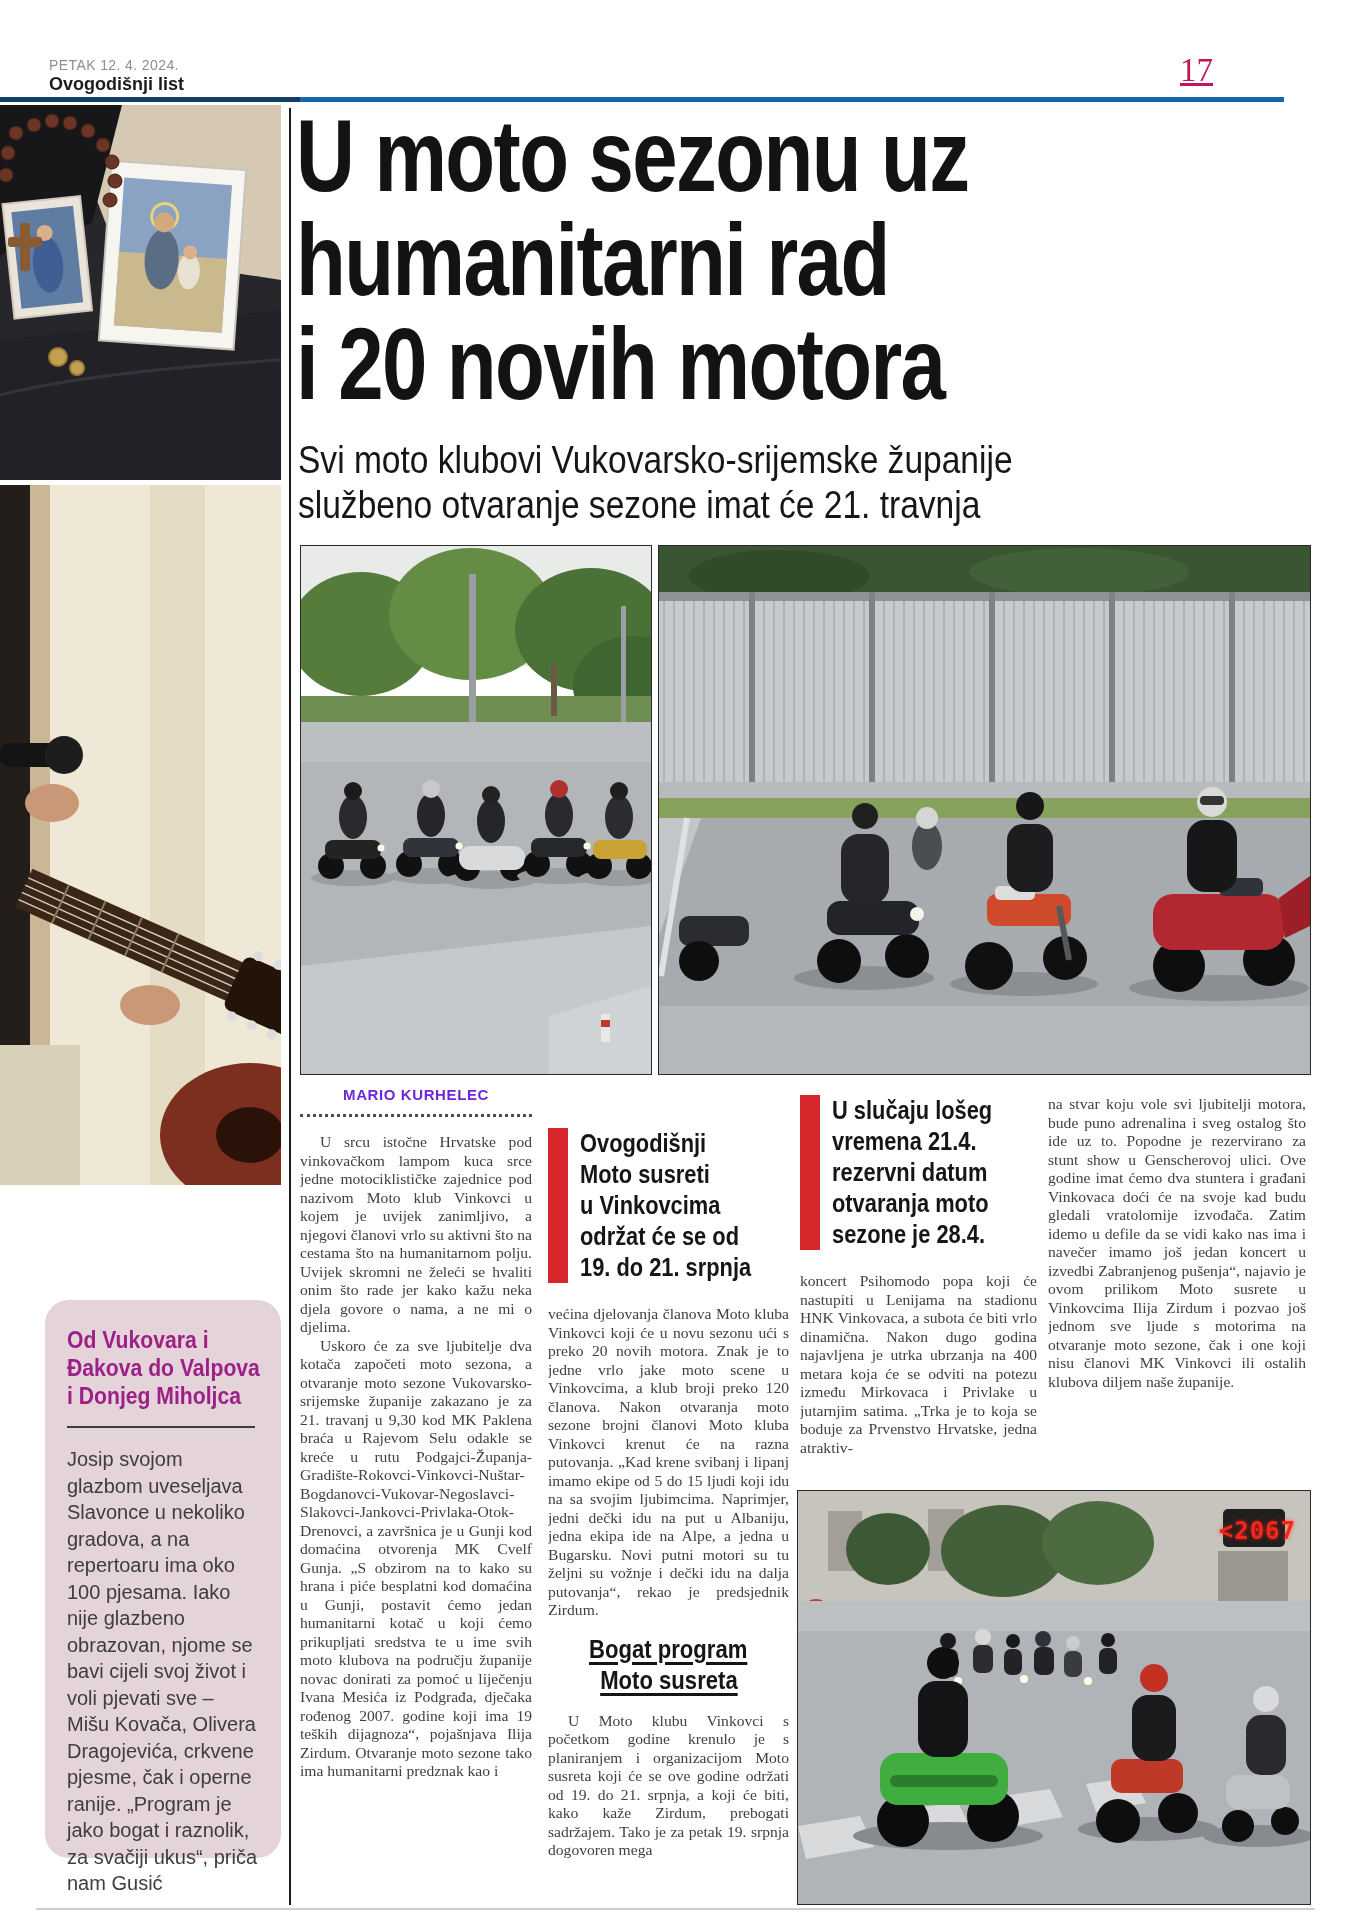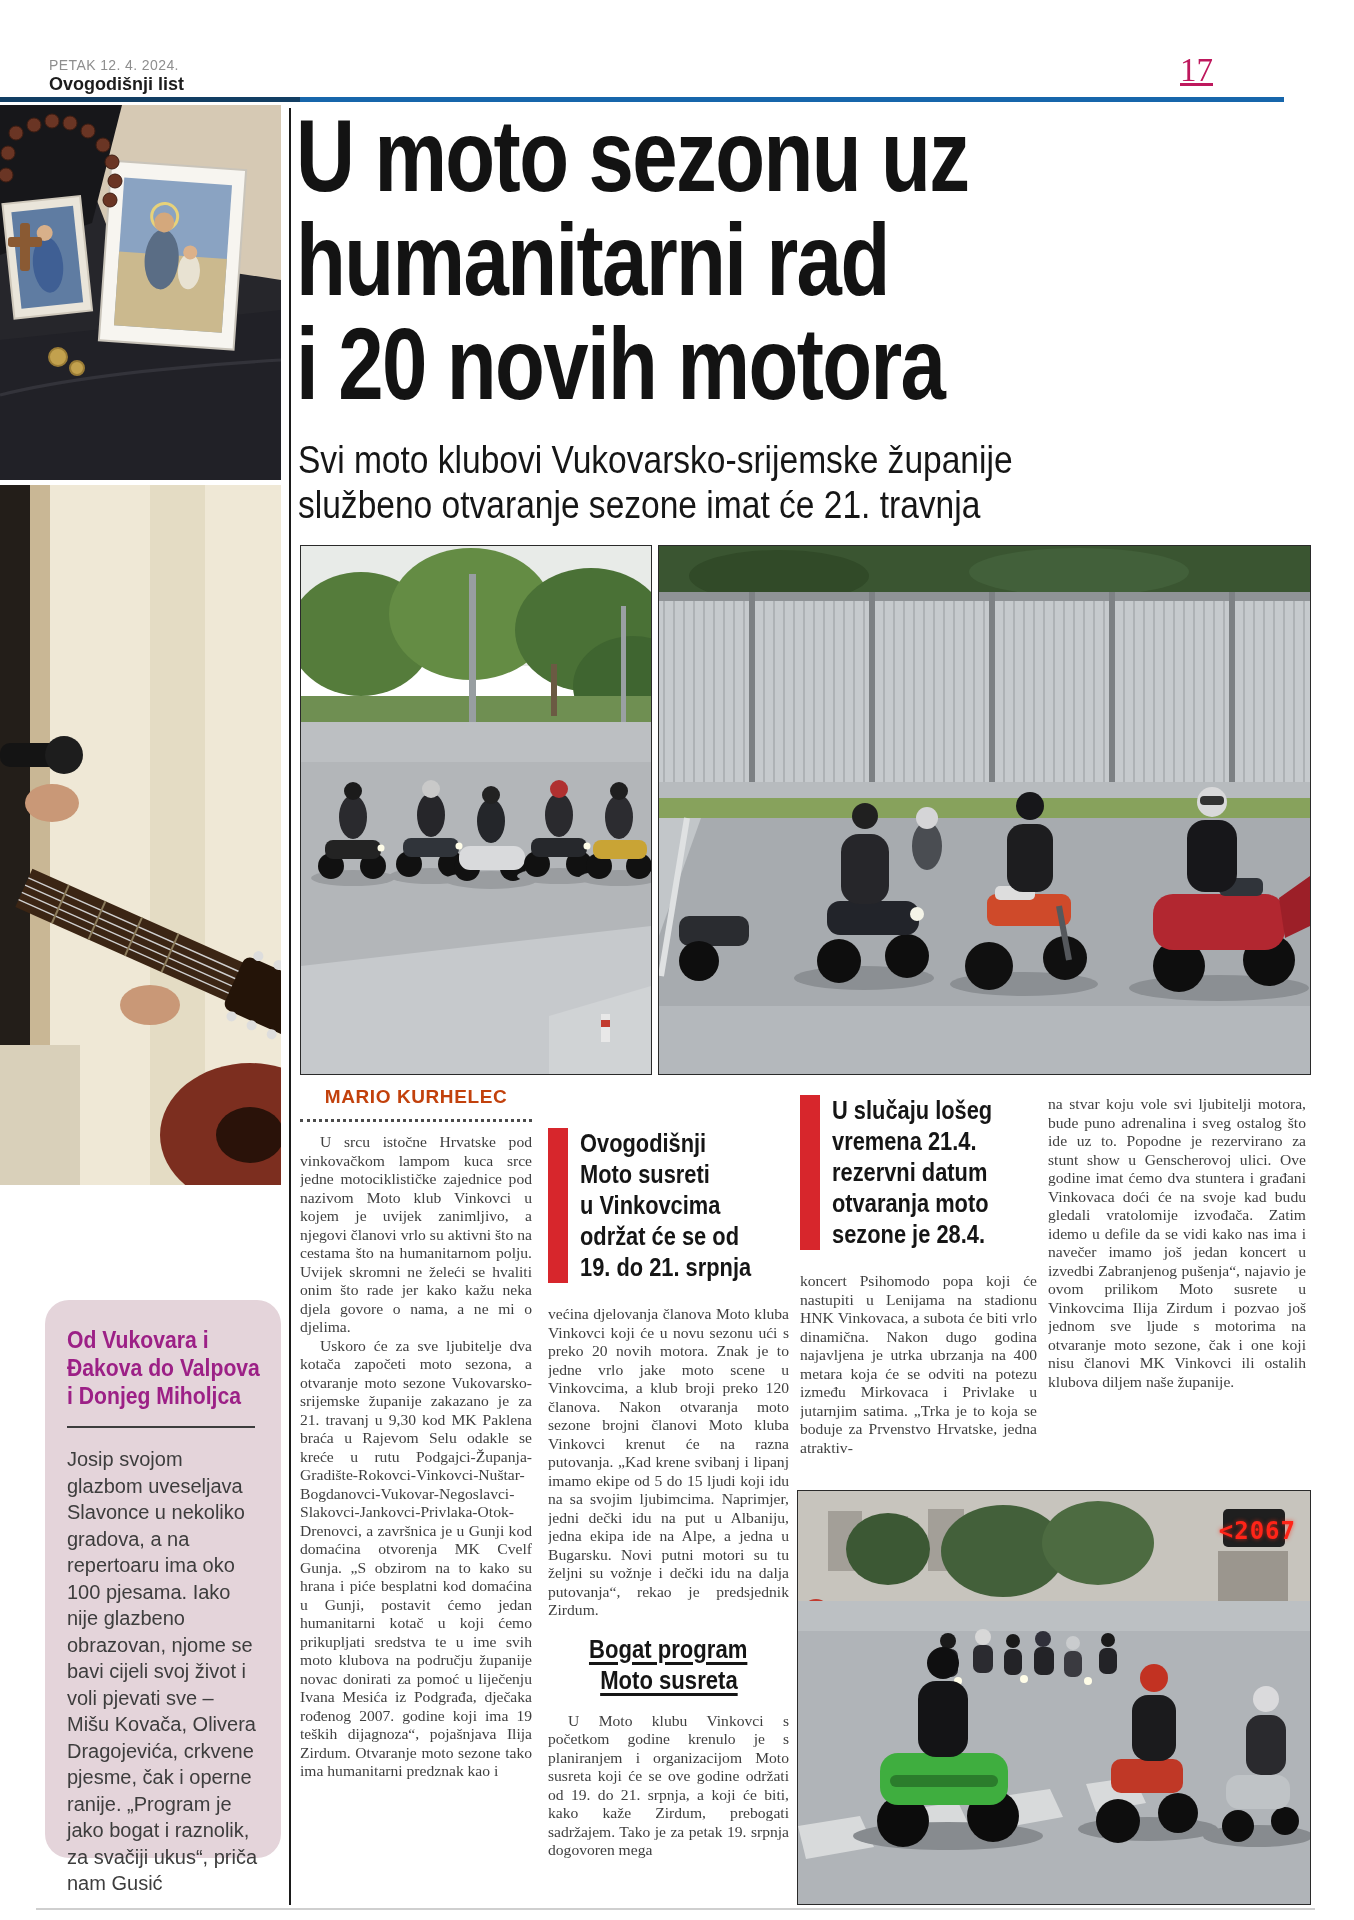--- a/index.html
+++ b/index.html
@@ -36,21 +36,21 @@
   .subheadline{position:absolute;left:298px;top:437px;width:1010px;}
   .sh-line{font-size:39px;line-height:45px;color:#161616;white-space:nowrap;}
   .sh-line .cond{display:inline-block;transform:scaleX(.86);transform-origin:0 50%;}
 
   
   .photoMidL{left:300px;top:545px;width:352px;height:530px;border:1px solid #2a2a2a;box-sizing:border-box;}
   .photoMidR{left:658px;top:545px;width:653px;height:530px;border:1px solid #2a2a2a;box-sizing:border-box;}
 
   
   .byline{position:absolute;left:300px;top:1086px;width:232px;text-align:center;
-          font-size:19px;font-weight:700;letter-spacing:.6px;color:#c2410c;
+          font-size:15px;font-weight:700;letter-spacing:.6px;color:#6d28d9;
           padding-bottom:11px;border-bottom:3px dotted #4c4c4c;}
 
   
   .bodytext{font-family:"Liberation Serif",serif;font-size:15.6px;line-height:18.5px;color:#404040;
             text-align:justify;}
   .bodytext p{margin:0;}
   .indent{text-indent:20px;}
   .col{position:absolute;overflow:hidden;}
   .col1{left:300px;top:1133px;width:232px;height:775px;}
   .col2{left:548px;top:1128px;width:241px;height:813px;}

